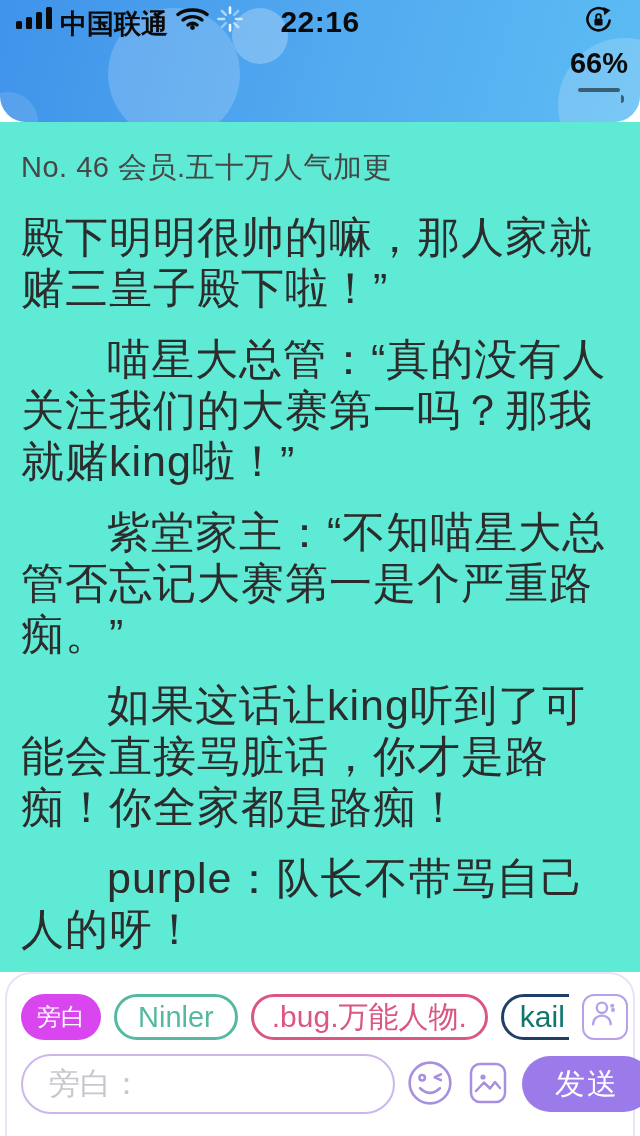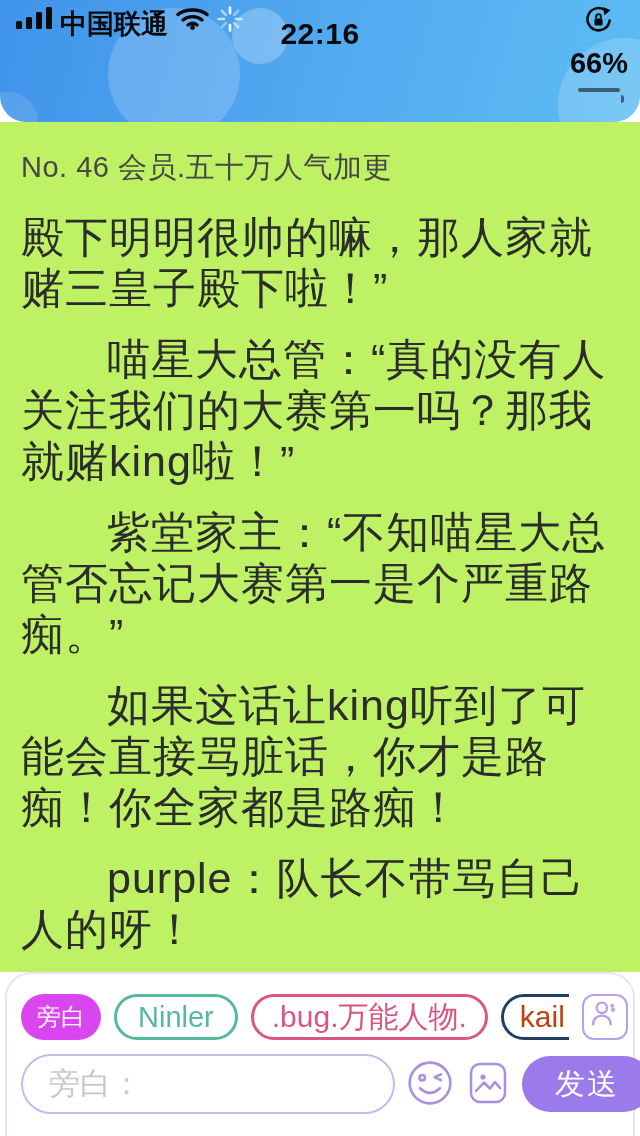--- a/index.html
+++ b/index.html
@@ -15,56 +15,56 @@
   }
   .bubble { position:absolute; border-radius:50%; background:rgba(255,255,255,0.18); }
   .bubble.b1 { left:108px; top:8px;  width:132px; height:132px; }
   .bubble.b2 { left:232px; top:8px;  width:56px;  height:56px; background:rgba(255,255,255,0.25); }
   .bubble.b3 { left:558px; top:38px; width:134px; height:134px; }
   .bubble.b4 { left:-22px; top:92px; width:60px;  height:60px; background:rgba(255,255,255,0.12); }
 
   .statusbar { position:absolute; top:0; left:0; right:0; height:44px; }
   .sb-left  { position:absolute; left:16px; top:6px; height:32px; display:flex; gap:8px; }
   .sb-right { position:absolute; right:12px; top:6px; height:32px; display:flex; align-items:center; gap:8px;flex-direction:column; }
-  .sb-time  { position:absolute; left:0; right:0; top:18px; height:32px; display:flex;
+  .sb-time  { position:absolute; left:0; right:0; top:6px; height:32px; display:flex;
               align-items:center; justify-content:center;
               font-size:30px; font-weight:700; color:#0a0a0a; letter-spacing:0.5px;}
   .carrier  { font-size:27px; font-weight:600; color:#0a0a0a; }
   .pct      { font-size:29px; font-weight:600; color:#0a0a0a; }
   .battery  { position:relative; width:42px; height:21px; border:2px solid rgba(10,10,10,0.55);
               border-radius:6px; }
   .battery .fill { position:absolute; left:2px; top:2px; bottom:2px; width:66%; background:#0a0a0a; border-radius:3px; }
   .battery .tip  { position:absolute; right:-6px; top:5px; width:3px; height:8px;
                    background:rgba(10,10,10,0.55); border-radius:0 3px 3px 0; }
 
   .navrow { position:absolute; top:56px; left:0; right:0; height:62px; display:flex; align-items:center; }
   .back   { position:absolute; left:26px; top:4px; width:40px; height:52px; display:flex; align-items:center; }
   .nav-actions { position:absolute; right:26px; display:flex; align-items:center; gap:26px; }
   .nav-action  { color:#fff; font-size:31px; }
   .dots { display:flex; gap:8px; align-items:center; padding-left:4px;}
   .dots span { width:9px; height:9px; border-radius:50%; background:#fff; display:block; }
 
   
   .content { position:absolute; top:122px; left:0; width:640px; height:850px;
-             padding:26px 21px 0 21px; background:#bef264; }
+             padding:26px 21px 0 21px; background:#5eead4; }
   .chapter-title { font-size:29px; color:#474747; letter-spacing:0.5px; margin-bottom:24px; }
   .content p { font-size:43px; line-height:51px; color:#2c2c2c; letter-spacing:1px;
                margin:16px 0 20px 0; word-break:break-word; }
   .content p.indent { text-indent:2em; }
 
   
   .composer { position:absolute; left:5px; top:972px; width:630px; height:176px;
               background:#fff; border:2px solid #E9E3F7; border-radius:26px 26px 0 0; }
   .chip-row { display:flex; align-items:center; gap:13px; padding:20px 12px 0 14px; }
   .chip { display:flex; align-items:center; height:46px; border-radius:24px; white-space:nowrap; }
   .chip-filled { background:#d946ef; color:#fff; font-size:24px; padding:16px 16px; }
   .chip-rose   { border:3px solid #DB5680; color:#DB5680; font-size:30px; padding:0 18px; }
   .chip-teal   { border:3px solid #55B9A1; color:#55B9A1; font-size:29px; padding:0 21px; }
   .chip-clip   { width:68px; overflow:hidden; flex:none; }
-  .chip-navy   { border:3px solid #1F3F66; color:#c2410c; font-size:30px; padding:0 16px; width:130px; }
+  .chip-navy   { border:3px solid #1F3F66; color:#0f766e; font-size:30px; padding:0 16px; width:130px; }
   .sq-btn { flex:none; width:46px; height:46px; border:2.5px solid #B7A2E9; border-radius:12px;
             display:flex; align-items:center; justify-content:center; color:#B7A2E9;
             font-size:26px; background:#fff; }
 
   .input-row { display:flex; align-items:center; gap:11px; padding:14px 12px 0 14px; }
   .msg-input { flex:none; width:374px; height:60px; border:2.5px solid #CBB7ED; border-radius:31px;
                font-size:31px; padding:0 26px; color:#333; outline:none;
                font-family:"Liberation Sans","DejaVu Sans",sans-serif; }
   .msg-input::placeholder { color:#C7C7CF; }
   .round-icon { flex:none; display:flex; align-items:center; justify-content:center; background:transparent; border:none; }

